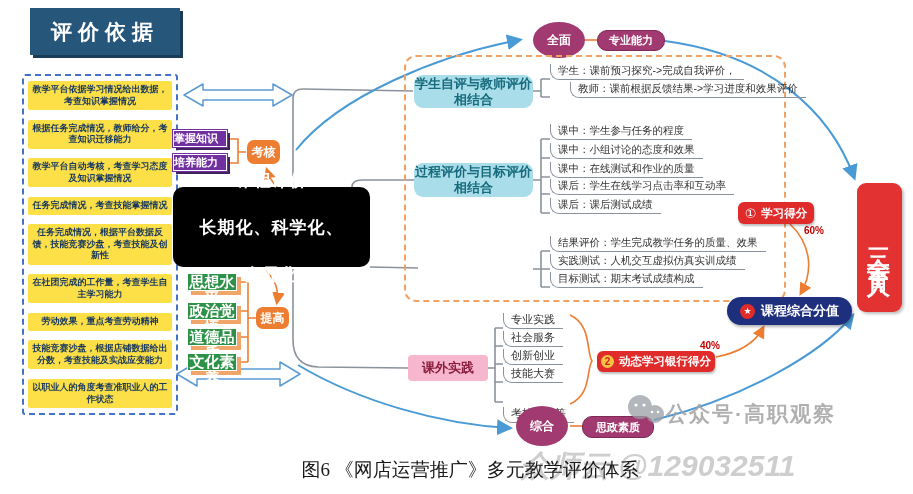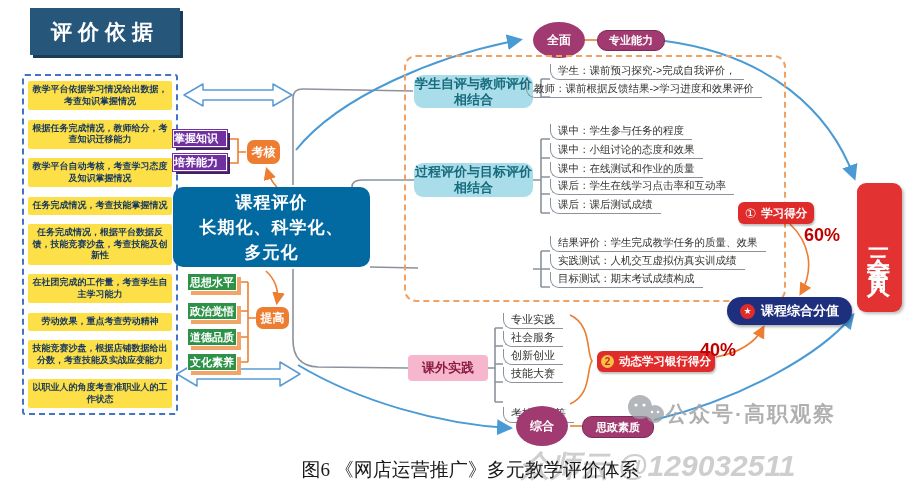--- a/index.html
+++ b/index.html
@@ -16,29 +16,29 @@
   
   .lpanel{left:22px;top:74px;width:156px;height:341px;border:2px dashed #4472c4;border-radius:3px;
           display:flex;flex-direction:column;justify-content:space-between;padding:5px 4px;box-sizing:border-box;}
   .lbox{background:#fde047;color:#17375e;font-size:9px;font-weight:bold;line-height:11.5px;
         text-align:center;padding:3px 4px;border-radius:2px;}
 
   
   .chip-purple{background:#7030a0;color:#fff;font-size:11px;font-weight:bold;text-align:left;
         border:1.5px solid #fff;outline:1px solid #7030a0;box-shadow:3px 3px 0 #41215e;
         width:52px;height:15px;line-height:15px;}
-  .chip-green{background:#2e9148;color:#fff;font-size:11px;font-weight:bold;text-align:center;
+  .chip-green{background:#2e9148;color:#fff;font-size:15px;font-weight:bold;text-align:center;
         border:1px solid #fff;box-shadow:4px 4px 0 0 #f0a569;width:48px;height:16px;line-height:16px;}
   .onode{background:#ed7d31;color:#fff;font-weight:bold;text-align:center;border-radius:7px;
         display:flex;align-items:center;justify-content:center;}
 
   
-  .center-box{left:173px;top:187px;width:197px;height:80px;background:#0369a1;border-radius:10px;
+  .center-box{left:173px;top:187px;width:197px;height:80px;background:#000000;border-radius:10px;
         color:#fff;font-size:17px;font-weight:bold;display:flex;flex-direction:column;
-        align-items:center;justify-content:center;line-height:25px;letter-spacing:1px;}
+        align-items:center;justify-content:center;line-height:25px;letter-spacing:1px;gap:22px;}
 
   
   .mcircle{background:#a13a70;color:#fff;font-weight:bold;border-radius:50%;
         display:flex;align-items:center;justify-content:center;font-size:12px;}
   .mpill{background:#a13a70;color:#fff;font-weight:bold;border-radius:10px;border:1.5px solid #7c2b56;
         display:flex;align-items:center;justify-content:center;font-size:11px;}
 
   
   .teal{background:#a9dde9;color:#176b7d;font-size:13px;font-weight:bold;border-radius:9px;
         display:flex;align-items:center;justify-content:center;text-align:center;line-height:16px;width:119px;}
@@ -52,21 +52,21 @@
 
   .pinkbox{left:408px;top:355px;width:80px;height:26px;background:#f6b6cd;color:#8b1e3f;
         font-size:13px;font-weight:bold;border-radius:4px;display:flex;align-items:center;justify-content:center;}
 
   
   .rbadge{background:#e02b2b;color:#fff;font-weight:bold;border-radius:6px;display:flex;
         align-items:center;justify-content:center;gap:5px;font-size:11.5px;box-shadow:1px 2px 2px rgba(0,0,0,.25);}
   .rbadge .circ1{font-size:13px;font-weight:normal;}
   .rbadge .circ2{background:#f6c244;color:#cf2323;border-radius:50%;width:13px;height:13px;
         line-height:13px;font-size:10px;text-align:center;}
-  .pct{color:#c00000;font-weight:bold;font-size:18px;}
+  .pct{color:#c00000;font-weight:bold;font-size:10px;}
   .navy-pill{left:727px;top:297px;width:125px;height:28px;background:#1e2f7d;border-radius:14px;
         color:#fff;font-weight:bold;font-size:13px;display:flex;align-items:center;justify-content:center;gap:6px;
         box-shadow:1px 2px 3px rgba(0,0,0,.3);}
   .navy-pill .star{background:#e02b2b;border-radius:50%;width:15px;height:15px;color:#fff;
         font-size:9px;line-height:15px;text-align:center;}
   .goal{left:857px;top:183px;width:45px;height:129px;background:#e23232;border-radius:9px;
         color:#fff;font-weight:bold;font-size:23px;writing-mode:vertical-rl;letter-spacing:9px;
         display:flex;align-items:center;justify-content:center;box-shadow:2px 2px 3px rgba(0,0,0,.25);}
 
   .caption{left:235px;top:457px;width:470px;text-align:center;font-family:"Liberation Serif","DejaVu Serif",serif;
@@ -157,21 +157,21 @@
 
   <div class="abs mcircle" style="left:533px;top:22px;width:52px;height:36px;">全面</div>
   <div class="abs mpill" style="left:597px;top:30px;width:66px;height:19px;">专业能力</div>
 
   <div class="abs dashedbox"></div>
 
   <div class="abs teal" style="left:414px;top:75px;height:33px;">学生自评与教师评价相结合</div>
   <div class="abs teal" style="left:414px;top:163px;height:34px;">过程评价与目标评价相结合</div>
 
   <div class="mitem" style="left:550px;top:64px;">学生：课前预习探究-&gt;完成自我评价，</div>
-  <div class="mitem" style="left:526px;top:82px;">教师：课前根据反馈结果-&gt;学习进度和效果评价</div>
+  <div class="mitem" style="left:570px;top:82px;">教师：课前根据反馈结果-&gt;学习进度和效果评价</div>
 
   <div class="mitem" style="left:550px;top:124px;">课中：学生参与任务的程度</div>
   <div class="mitem" style="left:550px;top:143px;">课中：小组讨论的态度和效果</div>
   <div class="mitem" style="left:550px;top:162px;">课中：在线测试和作业的质量</div>
   <div class="mitem" style="left:550px;top:179px;">课后：学生在线学习点击率和互动率</div>
   <div class="mitem" style="left:550px;top:198px;">课后：课后测试成绩</div>
 
   <div class="mitem" style="left:550px;top:236px;">结果评价：学生完成教学任务的质量、效果</div>
   <div class="mitem" style="left:550px;top:254px;">实践测试：人机交互虚拟仿真实训成绩</div>
   <div class="mitem" style="left:550px;top:272px;">目标测试：期末考试成绩构成</div>

